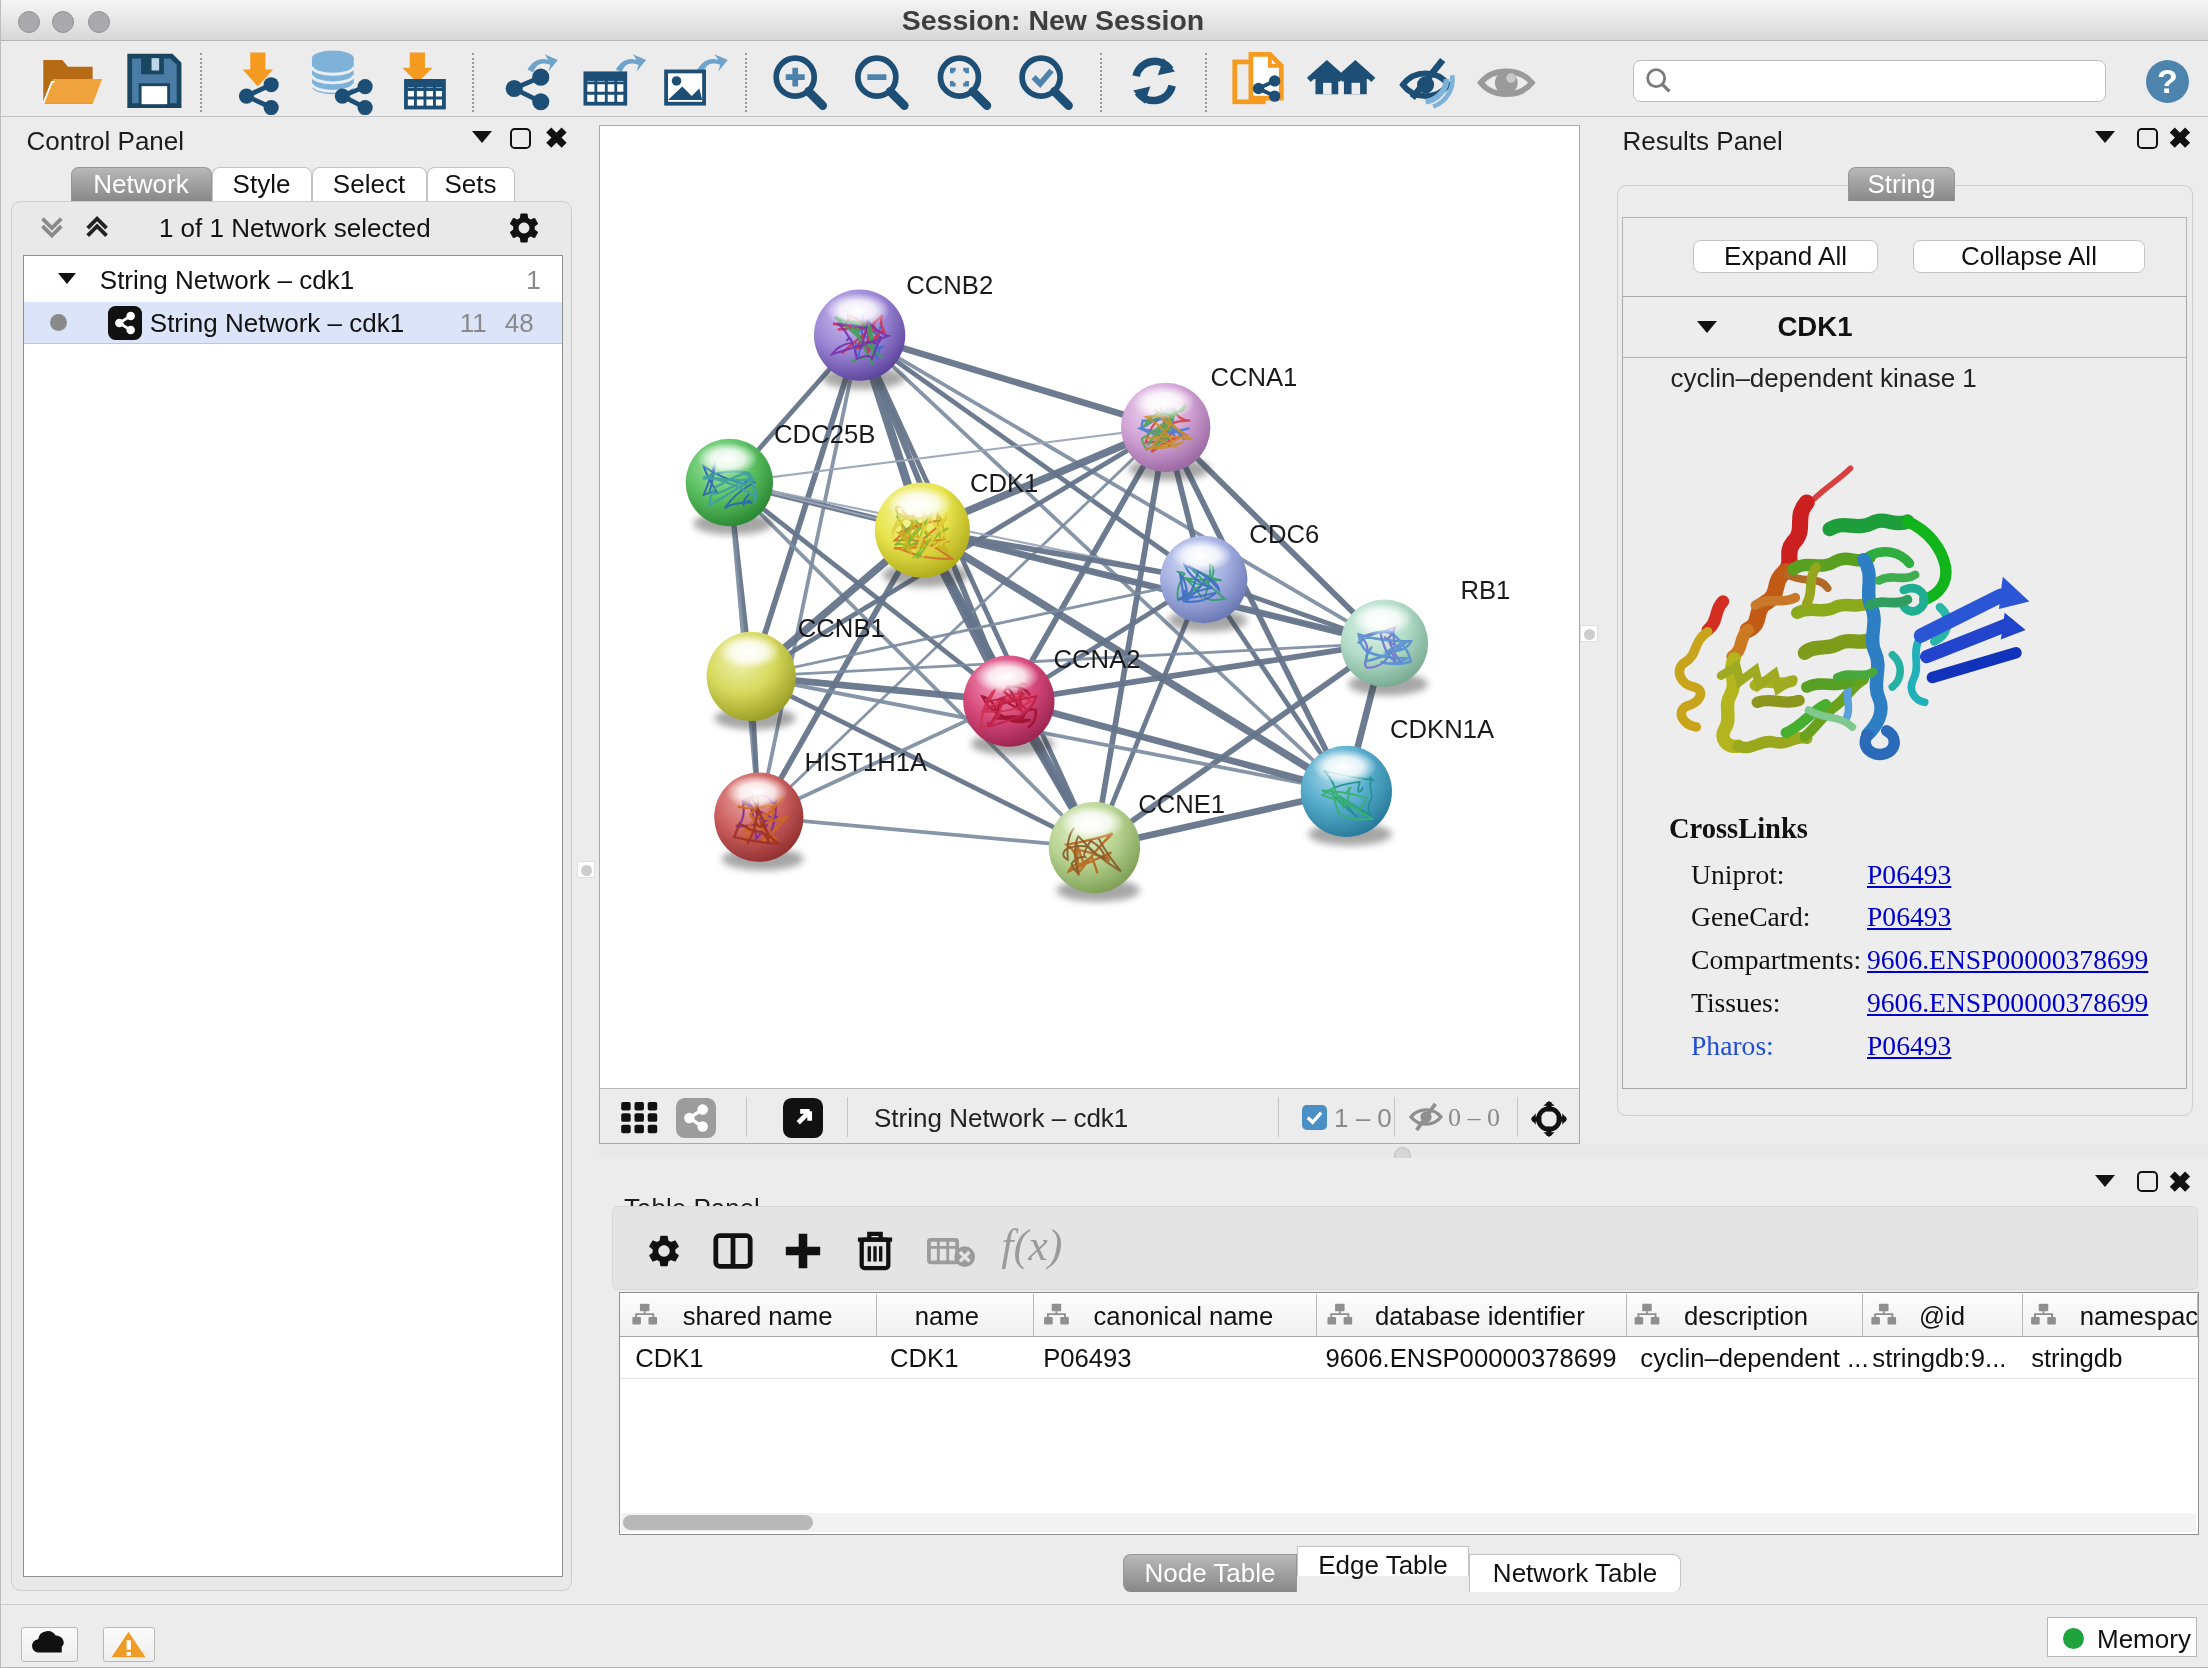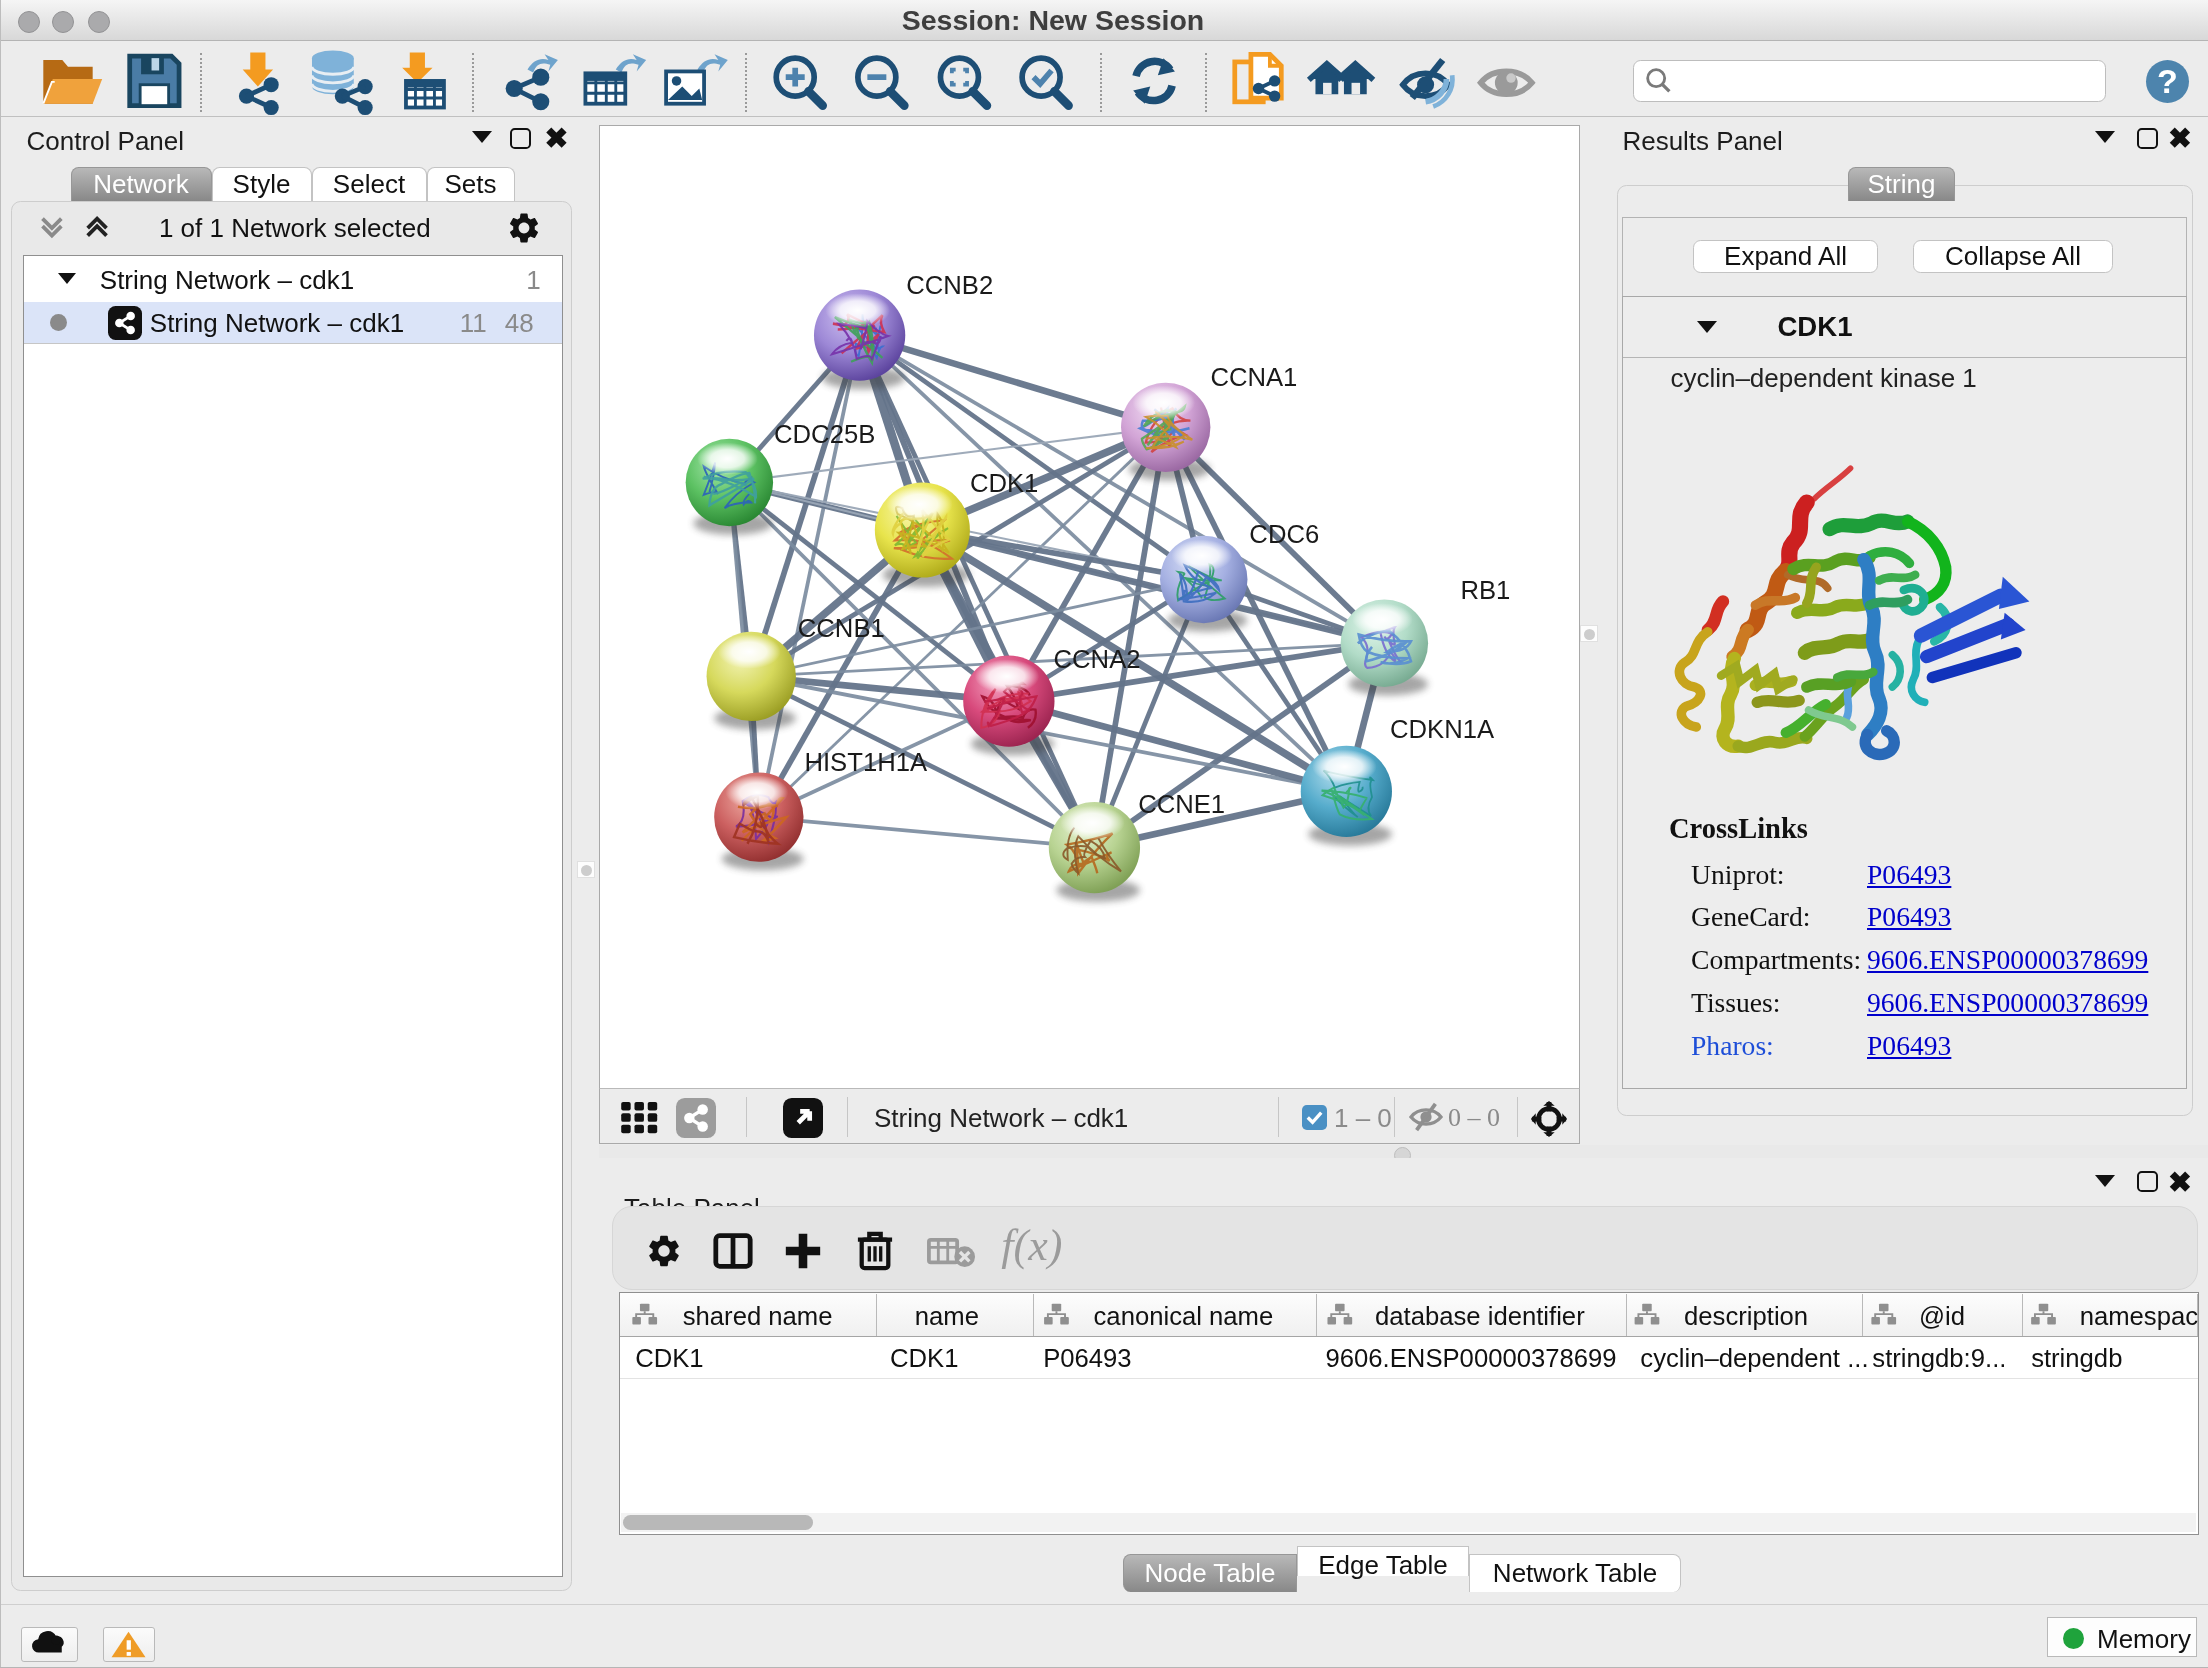--- a/index.html
+++ b/index.html
@@ -555,21 +555,21 @@
 <div class="abs" style="left:1611px;top:118px;width:597px;height:1027px;background:#ececec;">
   <span class="panel-title abs" style="left:11.4px;top:7.6px;">Results Panel</span>
   <div class="tri-dn abs" style="left:484px;top:13.3px;"></div>
   <div class="sqico abs" style="left:526px;top:9.5px;"></div>
   <span class="xico abs" style="left:557px;top:5.7px;">✖</span>
   <div class="abs" style="left:5.7px;top:67px;width:576px;height:931px;background:#ececec;border:1px solid #cdcdcd;border-radius:9.5px;"></div>
   <div class="abs" style="left:11.4px;top:99px;width:565px;height:80px;border:1px solid #b3b3b3;"></div>
   <div class="tab sel" style="left:237px;top:49px;width:107px;">String</div>
 
   <div class="abs" style="left:82px;top:122px;width:185px;height:33px;background:#fff;border:1px solid #c3c3c3;border-radius:7.6px;text-align:center;font-size:26px;line-height:31px;color:#111;">Expand All</div>
-  <div class="abs" style="left:302px;top:122px;width:200px;height:33px;background:#fff;border:1px solid #c3c3c3;border-radius:7.6px;text-align:center;font-size:26px;line-height:31px;color:#111;">Collapse All</div>
+  <div class="abs" style="left:302px;top:122px;width:232px;height:33px;background:#fff;border:1px solid #c3c3c3;border-radius:7.6px;text-align:center;font-size:26px;line-height:31px;color:#111;">Collapse All</div>
 
   <div class="abs" style="left:11.4px;top:178px;width:565px;height:793px;background:#ededed;border:1px solid #a8a8a8;">
     <div class="abs" style="left:0;top:0;width:100%;height:61px;border-bottom:1px solid #b5b5b5;">
       <div class="tri-dn abs" style="left:74px;top:24px;"></div>
       <span class="abs" style="left:154px;top:14.3px;font-size:27.6px;font-weight:bold;color:#111;">CDK1</span>
     </div>
     <span class="abs" style="left:47px;top:66px;font-size:26px;color:#222;">cyclin–dependent kinase 1</span>
   </div>
 </div>
 
@@ -630,21 +630,21 @@
   <div style="position:absolute;left:68px;top:217px;font-size:27.6px;color:#1d4ed8;">Pharos:</div>
   <div style="position:absolute;left:244px;top:217px;font-size:27.6px;color:#0000cc;text-decoration:underline;">P06493</div>
 </div>
 
 <div class="abs" style="left:599px;top:1158px;width:1609px;height:445px;background:#ececec;">
   <span class="panel-title abs" style="left:25px;top:11.4px;margin-top:24px;">Table Panel</span>
   <div class="tri-dn abs" style="left:1496px;top:17px;"></div>
   <div class="sqico abs" style="left:1538px;top:13.3px;"></div>
   <span class="xico abs" style="left:1569px;top:9.5px;">✖</span>
 
-  <div class="abs" style="left:13.3px;top:48px;width:1586px;height:84px;background:#e4e4e4;border:1px solid #d6d6d6;border-radius:20px;">
+  <div class="abs" style="left:13.3px;top:48px;width:1586px;height:84px;background:#e4e4e4;border:1px solid #d6d6d6;border-radius:6px;">
     <svg class="abs" style="left:32px;top:25px;" width="38" height="38" viewBox="0 0 24 24">
       <path d="M19.14,12.94c0.04-0.3,0.06-0.61,0.06-0.94c0-0.32-0.02-0.64-0.07-0.94l2.03-1.58c0.18-0.14,0.23-0.41,0.12-0.61l-1.92-3.32c-0.12-0.22-0.37-0.29-0.59-0.22l-2.39,0.96c-0.5-0.38-1.03-0.7-1.62-0.94L14.4,2.81c-0.04-0.24-0.24-0.41-0.48-0.41h-3.84c-0.24,0-0.43,0.17-0.47,0.41L9.25,5.35C8.66,5.59,8.12,5.92,7.63,6.29L5.24,5.33c-0.22-0.08-0.47,0-0.59,0.22L2.74,8.87C2.62,9.08,2.66,9.34,2.86,9.48l2.03,1.58C4.84,11.36,4.8,11.69,4.8,12s0.02,0.64,0.07,0.94l-2.03,1.58c-0.18,0.14-0.23,0.41-0.12,0.61l1.92,3.32c0.12,0.22,0.37,0.29,0.59,0.22l2.39-0.96c0.5,0.38,1.03,0.7,1.62,0.94l0.36,2.54c0.05,0.24,0.24,0.41,0.48,0.41h3.84c0.24,0,0.44-0.17,0.47-0.41l0.36-2.54c0.59-0.24,1.13-0.56,1.62-0.94l2.39,0.96c0.22,0.08,0.47,0,0.59-0.22l1.92-3.32c0.12-0.22,0.07-0.47-0.12-0.61L19.14,12.94z M12,15.6c-1.98,0-3.6-1.62-3.6-3.6s1.62-3.6,3.6-3.6s3.6,1.62,3.6,3.6S13.98,15.6,12,15.6z" fill="#111"></path>
     </svg>
     <svg class="abs" style="left:99px;top:23px;" width="42" height="42" viewBox="0 0 44 44">
       <rect x="4" y="6" width="36" height="32" rx="4" fill="none" stroke="#111" stroke-width="5"></rect>
       <path d="M22 6 L22 38" stroke="#111" stroke-width="5"></path>
     </svg>
     <svg class="abs" style="left:169px;top:23px;" width="42" height="42" viewBox="0 0 44 44">
       <path d="M22 4 L22 40 M4 22 L40 22" stroke="#111" stroke-width="9"></path>
     </svg>

